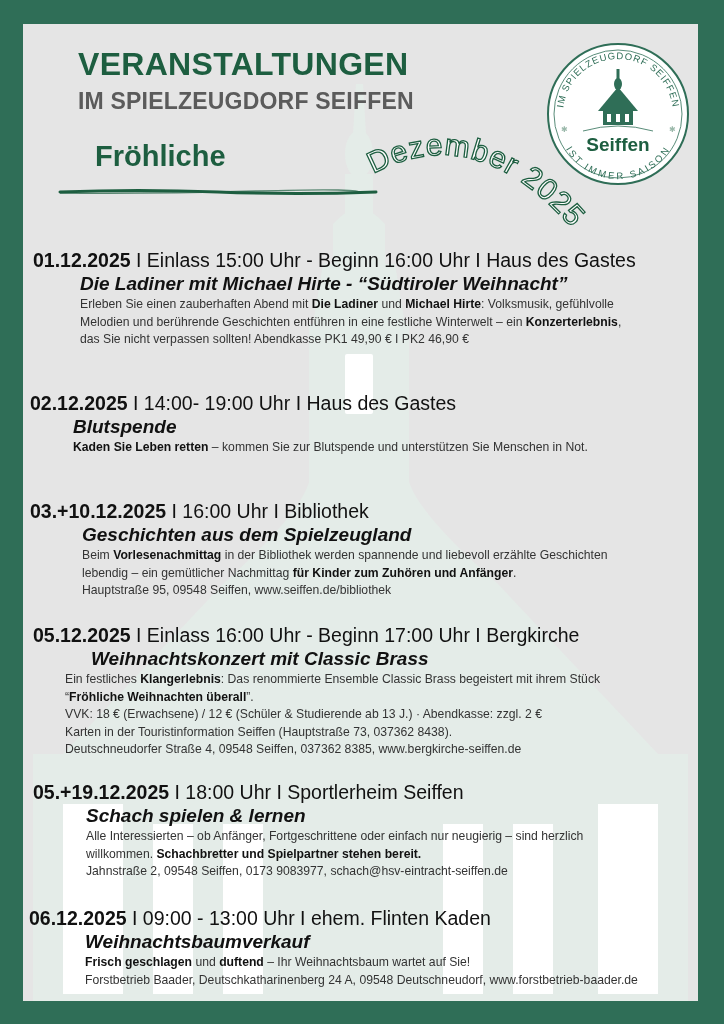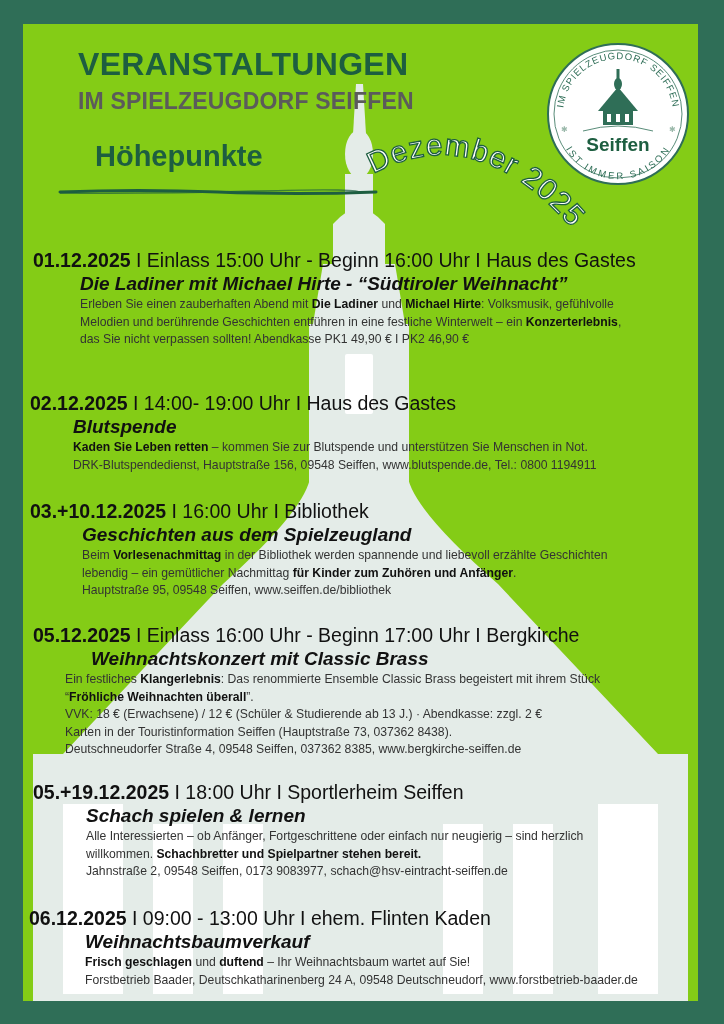--- a/index.html
+++ b/index.html
@@ -4,21 +4,21 @@
 <style>
   html, body { margin:0; padding:0; }
   body {
     width:724px; height:1024px; overflow:hidden;
     background:#2f6e57;
     font-family:"Liberation Sans", sans-serif;
     position:relative;
   }
   .panel {
     position:absolute; left:23px; top:24px; width:675px; height:977px;
-    background:#84cc16; overflow:hidden;
+    background:#e5e5e5; overflow:hidden;
   }
   .silhouette { position:absolute; left:0; top:0; width:675px; height:977px; }
   .header-title {
     position:absolute; left:55px; top:22px;
     font-size:32px; font-weight:bold; color:#1d5e40; letter-spacing:0.3px;
     margin:0;
   }
   .header-sub {
     position:absolute; left:55px; top:64px;
     font-size:23px; font-weight:bold; color:#5b5b5b; letter-spacing:0.2px;
@@ -72,21 +72,21 @@
       <rect x="130" y="800" width="40" height="170"></rect>
       <rect x="200" y="800" width="40" height="170"></rect>
       <rect x="420" y="800" width="40" height="170"></rect>
       <rect x="490" y="800" width="40" height="170"></rect>
       <rect x="575" y="780" width="60" height="190"></rect>
     </g>
   </svg>
 
   <h1 class="header-title">VERANSTALTUNGEN</h1>
   <div class="header-sub">IM SPIELZEUGDORF SEIFFEN</div>
-  <div class="header-highlight">Höhepunkte</div>
+  <div class="header-highlight">Fröhliche</div>
 
   <svg class="brush-line" viewBox="0 0 320 8" preserveAspectRatio="none">
     <path d="M2,4 Q80,1 160,4 T318,4" stroke="#1d5e40" stroke-width="3" fill="none" stroke-linecap="round"></path>
     <path d="M2,5 Q90,6 200,3 T300,5" stroke="#1d5e40" stroke-width="1.5" fill="none" opacity="0.7"></path>
   </svg>
 
   <svg class="month-arc" viewBox="0 0 290 160">
     <defs>
       <path id="arcPath" d="M20,60 Q140,-5 250,155"></path>
     </defs>
@@ -132,21 +132,20 @@
           <span class="line"><span>Melodien und berührende Geschichten entführen in eine festliche Winterwelt – ein </span><b>Konzerterlebnis</b><span>,</span></span>
           <span class="line"><span>das Sie nicht verpassen sollten! Abendkasse PK1 49,90 € I PK2 46,90 €</span></span>
         </div>
     </div>
 
     <div class="event" style="top:367px;">
       <div class="event-head" style="padding-left:7px;"><span class="date">02.12.2025</span><span> I 14:00- 19:00 Uhr I Haus des Gastes</span></div>
       <div class="event-title" style="padding-left:50px;">Blutspende</div>
       <div class="event-body" style="padding-left:50px;">
           <span class="line"><b>Kaden Sie Leben retten</b><span> – kommen Sie zur Blutspende und unterstützen Sie Menschen in Not.</span></span>
-          <span class="line"><span>DRK-Blutspendedienst, Hauptstraße 156, 09548 Seiffen, www.blutspende.de, Tel.: 0800 1194911</span></span>
         </div>
     </div>
 
     <div class="event" style="top:475px;">
       <div class="event-head" style="padding-left:7px;"><span class="date">03.+10.12.2025</span><span> I 16:00 Uhr I Bibliothek</span></div>
       <div class="event-title" style="padding-left:59px;">Geschichten aus dem Spielzeugland</div>
       <div class="event-body" style="padding-left:59px;">
           <span class="line"><span>Beim </span><b>Vorlesenachmittag</b><span> in der Bibliothek werden spannende und liebevoll erzählte Geschichten</span></span>
           <span class="line"><span>lebendig – ein gemütlicher Nachmittag </span><b>für Kinder zum Zuhören und Anfänger</b><span>.</span></span>
           <span class="line"><span>Hauptstraße 95, 09548 Seiffen, www.seiffen.de/bibliothek</span></span>

